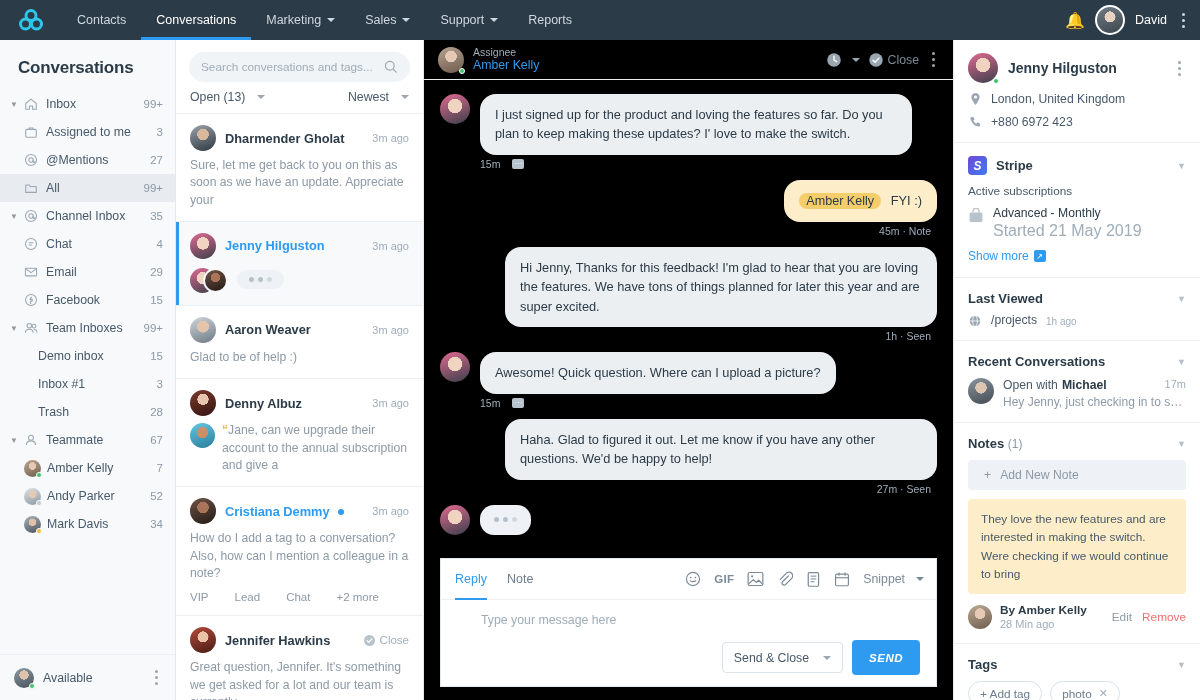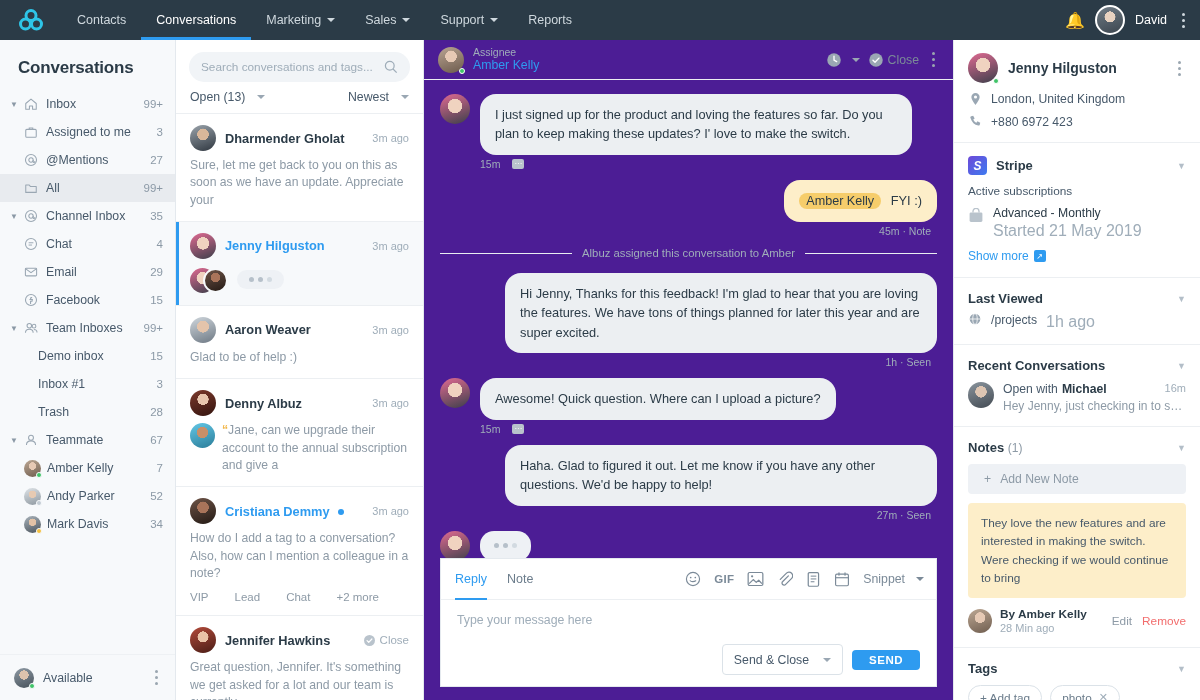--- a/index.html
+++ b/index.html
@@ -101,21 +101,21 @@
   .typing { display: inline-flex; align-items: center; gap: 4px; background: #eef1f5; border-radius: 14px; padding: 7px 12px; }
   .typing i { width: 5px; height: 5px; border-radius: 50%; background: #b6c0ca; display: block; }
   .typing i:nth-child(3) { background: #d2dae1; }
   .conv-tags { display: flex; gap: 0; margin-top: 9px; }
   .conv-tag { font-size: 11.5px; color: #8d9aa6; margin-right: 26px; }
   .conv-tag.more { margin-right: 0; }
   .stack { display: flex; }
   .stack .av:nth-child(2) { margin-left: -12px; border: 2px solid #f7f9fb; }
 
   
-  .chat { flex: 1; min-width: 0; background: #4c1d95; display: flex; flex-direction: column; border-right: 1px solid #e4e9ee; }
+  .chat { flex: 1; min-width: 0; background: #000000; display: flex; flex-direction: column; border-right: 1px solid #e4e9ee; }
   .chat-head { height: 40px; display: flex; align-items: center; padding: 0 13px 0 14px; border-bottom: 1px solid #eceff2; flex: none; }
   .chat-head .av { width: 26px; height: 26px; }
   .assignee { margin-left: 9px; line-height: 1.15; }
   .assignee-label { font-size: 10.5px; color: #9fadb9; }
   .assignee-name { font-size: 12.3px; color: #2e9bf0; cursor: pointer; }
   .chat-head-right { margin-left: auto; display: flex; align-items: center; gap: 8px; }
   .icon-btn { display: flex; align-items: center; gap: 4px; cursor: pointer; color: #9aa7b3; font-size: 12.3px; }
   .icon-btn.close-btn { color: #7b8a98; }
   .msgs { flex: 1; overflow: hidden; padding: 14px 16px 4px; }
   .row { display: flex; margin-bottom: 3px; }
@@ -139,43 +139,43 @@
   .composer-wrap { padding: 0 16px 13px; flex: none; }
   .composer { border: 1px solid #e4e9ee; border-radius: 0; background: #fff; box-shadow: 0 1px 2px rgba(43,59,71,.05); }
   .comp-top { display: flex; align-items: center; height: 41px; padding: 0 12px 0 14px; border-bottom: 1px solid #eceff2; }
   .comp-tab { font-size: 12.5px; color: #6b7c8b; margin-right: 20px; height: 41px; display: flex; align-items: center; cursor: pointer; }
   .comp-tab.active { color: #2e9bf0; box-shadow: inset 0 -2px 0 #2e9bf0; }
   .comp-tools { margin-left: auto; display: flex; align-items: center; gap: 13px; color: #7b8a98; }
   .comp-tools span { cursor: pointer; display: flex; align-items: center; }
   .gif { font-size: 11.5px; font-weight: bold; letter-spacing: .3px; }
   .snippet { font-size: 12.3px; display: flex; align-items: center; gap: 5px; }
   .comp-body { padding: 13px 16px 11px; min-height: 86px; display: flex; flex-direction: column; }
-  .comp-ph { font-size: 12.3px; color: #9fadb9; }
+  .comp-ph { font-size: 12.3px; color: #9fadb9; margin-left: 24px; }
   .comp-actions { margin-top: auto; display: flex; justify-content: flex-end; align-items: center; gap: 9px; padding-top: 13px; }
   .btn-outline {
     border: 1px solid #dbe2e8; border-radius: 4px; background: #fff; font-size: 12.3px; color: #47596a;
     height: 31px; padding: 0 11px; display: flex; align-items: center; gap: 8px; cursor: pointer;
     font-family: "Liberation Sans", sans-serif;
   }
   .btn-send {
     background: #2e9bf0; color: #fff; border: 0; border-radius: 4px; font-size: 11.5px; font-weight: bold;
-    letter-spacing: .5px; height: 20px; padding: 0 17px; cursor: pointer; font-family: "Liberation Sans", sans-serif;
+    letter-spacing: .5px; height: 35px; padding: 0 17px; cursor: pointer; font-family: "Liberation Sans", sans-serif; font-style: italic;
   }
 
   
   .rpanel { width: 246px; flex: 0 0 246px; background: #fff; display: flex; flex-direction: column; overflow: hidden; }
   .sec { padding: 13px 14px; border-bottom: 1px solid #eceff2; }
   .sec-head { display: flex; align-items: center; margin-bottom: 9px; }
   .sec-title { font-size: 13px; font-weight: bold; color: #2b3b47; }
   .sec-title .cnt { font-weight: normal; color: #8d9aa6; font-size: 12px; }
   .sec-chev { margin-left: auto; color: #b3bec8; font-size: 9px; cursor: pointer; }
   .contact-head { display: flex; align-items: center; gap: 10px; }
   .contact-head .av { width: 30px; height: 30px; }
   .contact-name { font-size: 14px; font-weight: bold; color: #2b3b47; flex: 1; }
-  .irow { display: flex; align-items: flex-start; gap: 9px; font-size: 12.2px; color: #47596a; margin-top: 9px; }
+  .irow { display: flex; align-items: flex-end; gap: 9px; font-size: 12.2px; color: #47596a; margin-top: 9px; }
   .irow .ic { color: #9aa7b3; width: 14px; display: flex; justify-content: center; flex: none; }
   .stripe-ic { width: 19px; height: 19px; border-radius: 4px; background: linear-gradient(135deg,#6d49d8 0%,#3d7bf0 100%);
     color: #fff; font-size: 12px; font-weight: bold; display: flex; align-items: center; justify-content: center; font-style: italic; }
   .lbl { font-size: 11.8px; color: #47596a; margin-bottom: 8px; }
   .sub-item { display: flex; gap: 9px; align-items: flex-start; }
   .bag { width: 16px; height: 15px; flex: none; margin-top: 2px; }
   .sub-name { font-size: 12.2px; color: #2b3b47; }
   .sub-date { font-size: 16px; color: #9fadb9; margin-top: 2px; }
   .link { font-size: 12px; color: #2e9bf0; cursor: pointer; display: inline-flex; align-items: center; gap: 5px; margin-top: 9px; }
   .ext { width: 12px; height: 12px; background: #2e9bf0; border-radius: 2px; display: inline-flex; align-items: center; justify-content: center; color: #fff; font-size: 8px; }
@@ -571,25 +571,20 @@
             <span>15m</span>
             <span class="chan-ic"></span>
           </div>
           <div class="row out">
             <span class="bubble note">
         <span class="mention">Amber Kelly</span>
         <span style="margin-left:6px">FYI :)</span></span>
           </div>
           <div class="meta right">
             <span>45m · Note</span>
-          </div>
-          <div class="divider">
-            <span class="ln"></span>
-            <span>Albuz assigned this conversation to Amber</span>
-            <span class="ln"></span>
           </div>
           <div class="row out">
             <span class="bubble">Hi Jenny, Thanks for this feedback! I'm glad to hear that you are loving the features. We have tons of things planned for later this year and are super excited.</span>
           </div>
           <div class="meta right">
             <span>1h · Seen</span>
           </div>
           <div class="row">
             <span class="av" style="background-image:radial-gradient(circle at 50% 40%,#f0d3c0 0 30%,transparent 31%),linear-gradient(160deg,#e06a92,#3c3f4a)"></span>
             <span class="bubble">Awesome! Quick question. Where can I upload a picture?</span>
@@ -742,36 +737,36 @@
         </div>
         <div class="irow" style="margin-top:0">
           <span class="ic">
             <svg width="12" height="12" viewBox="0 0 14 14">
                 <circle cx="7" cy="7" r="6.2" fill="#9aa7b3"></circle>
                 <ellipse cx="7" cy="7" rx="2.6" ry="6.2" fill="none" stroke="#fff" stroke-width=".9"></ellipse>
                 <line x1="1" y1="7" x2="13" y2="7" stroke="#fff" stroke-width=".9"></line>
               </svg>
           </span>
           <span>/projects</span>
-          <span style="font-size:16px;color:#9fadb9">1h ago</span>
+          <span style="font-size:10px;color:#9fadb9">1h ago</span>
         </div>
       </div>
 
       <div class="sec">
         <div class="sec-head">
           <span class="sec-title">Recent Conversations</span>
           <span class="sec-chev">▼</span>
         </div>
         <div class="rc">
           <div class="av" style="background-image:radial-gradient(circle at 50% 38%,#ddc5b2 0 27%,transparent 28%),linear-gradient(160deg,#8a949d,#434b53)"></div>
           <div class="rc-body">
             <div class="rc-title">
               <span>Open with</span>
               <b>Michael</b>
-              <span class="rc-time">16m</span>
+              <span class="rc-time">17m</span>
             </div>
             <div class="rc-prev">Hey Jenny, just checking in to see...</div>
           </div>
         </div>
       </div>
 
       <div class="sec">
         <div class="sec-head">
           <span class="sec-title">
             <span>Notes</span>

